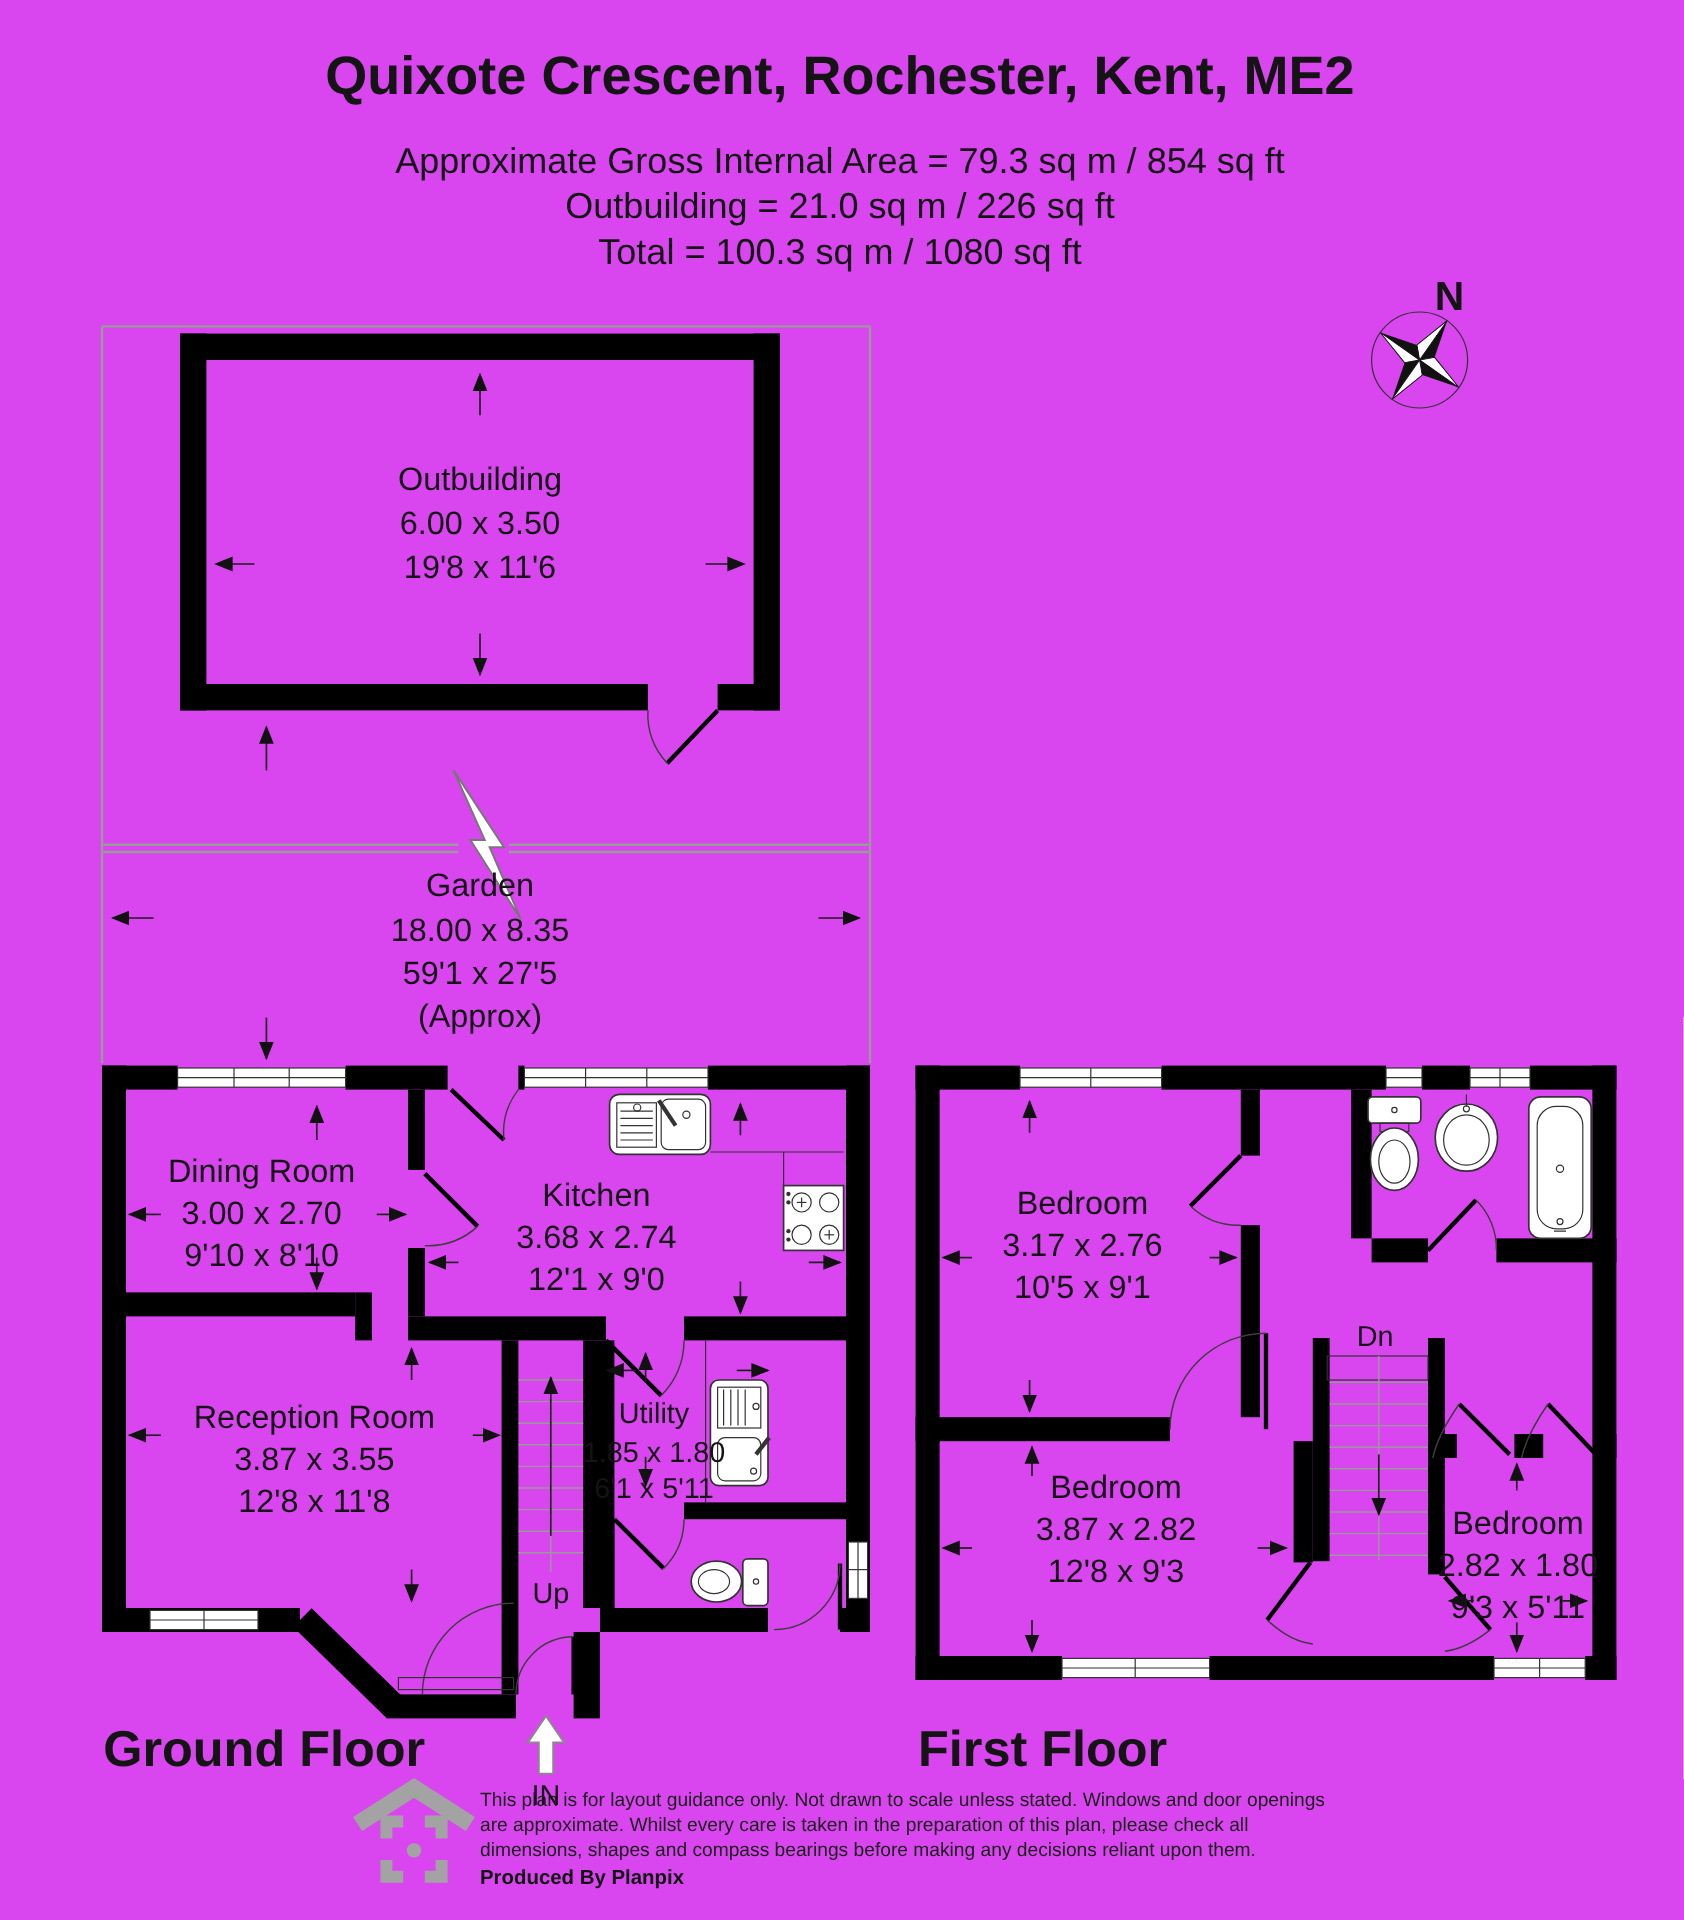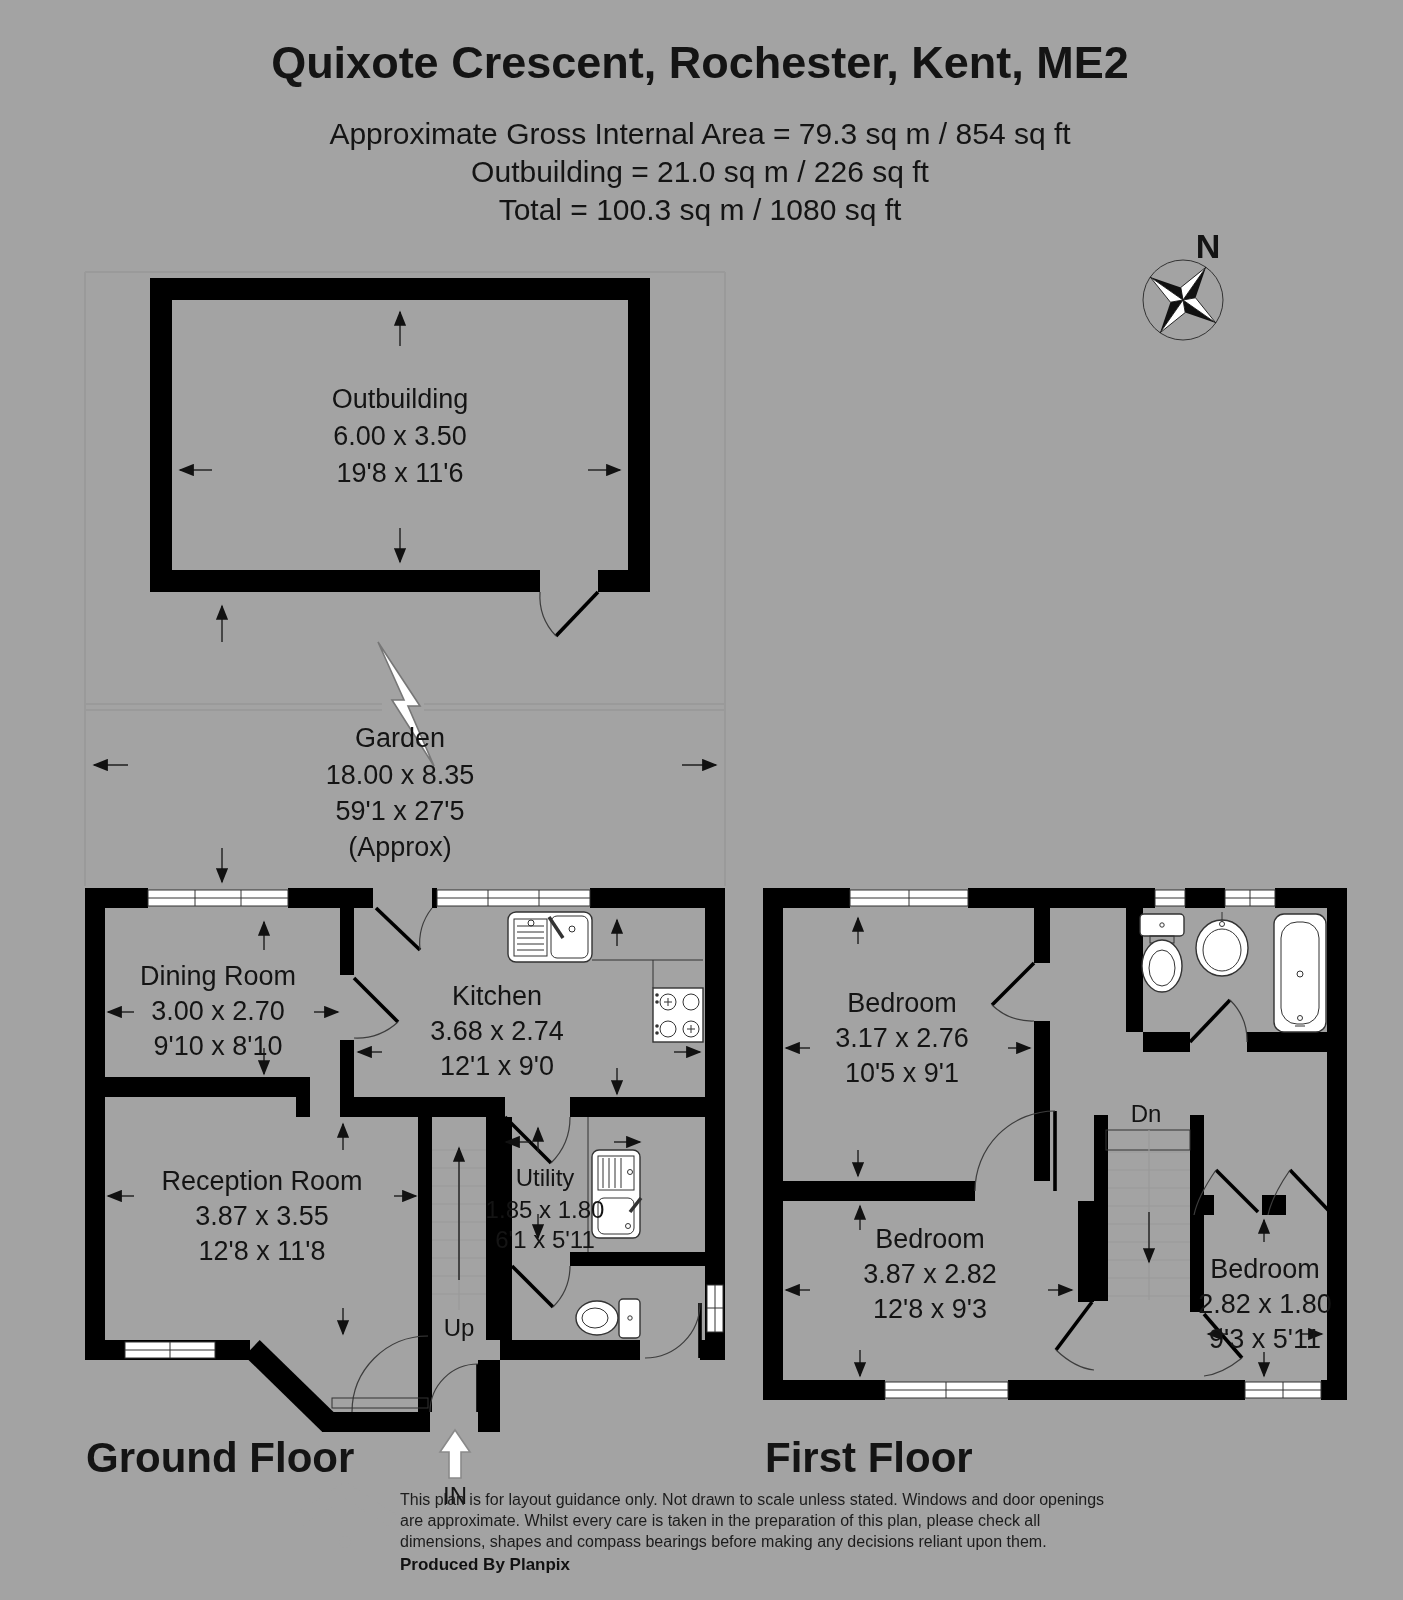--- a/index.html
+++ b/index.html
@@ -1,16 +1,16 @@
 <!DOCTYPE html>
 <html><head>
 <meta charset="utf-8">
 <style>
   html,body{margin:0;padding:0;background:#ffffff;}
-  #page{width:1403px;height:1600px;position:relative;background:#a3a3a3;overflow:hidden;}
+  #page{width:1403px;height:1600px;position:relative;background:#d946ef;overflow:hidden;}
   svg{display:block;}
   text{font-family:"Liberation Sans",sans-serif;fill:#141414;}
   .t-title{font-size:45px;font-weight:bold;}
   .t-sub{font-size:30px;}
   .t-room{font-size:27px;}
   .t-small{font-size:24px;}
   .t-floor{font-size:42px;font-weight:bold;}
   .t-n{font-size:34px;font-weight:bold;}
   .t-foot{font-size:16px;fill:#1c1c1c;}
   .t-foot-b{font-size:17px;font-weight:bold;fill:#111;}

